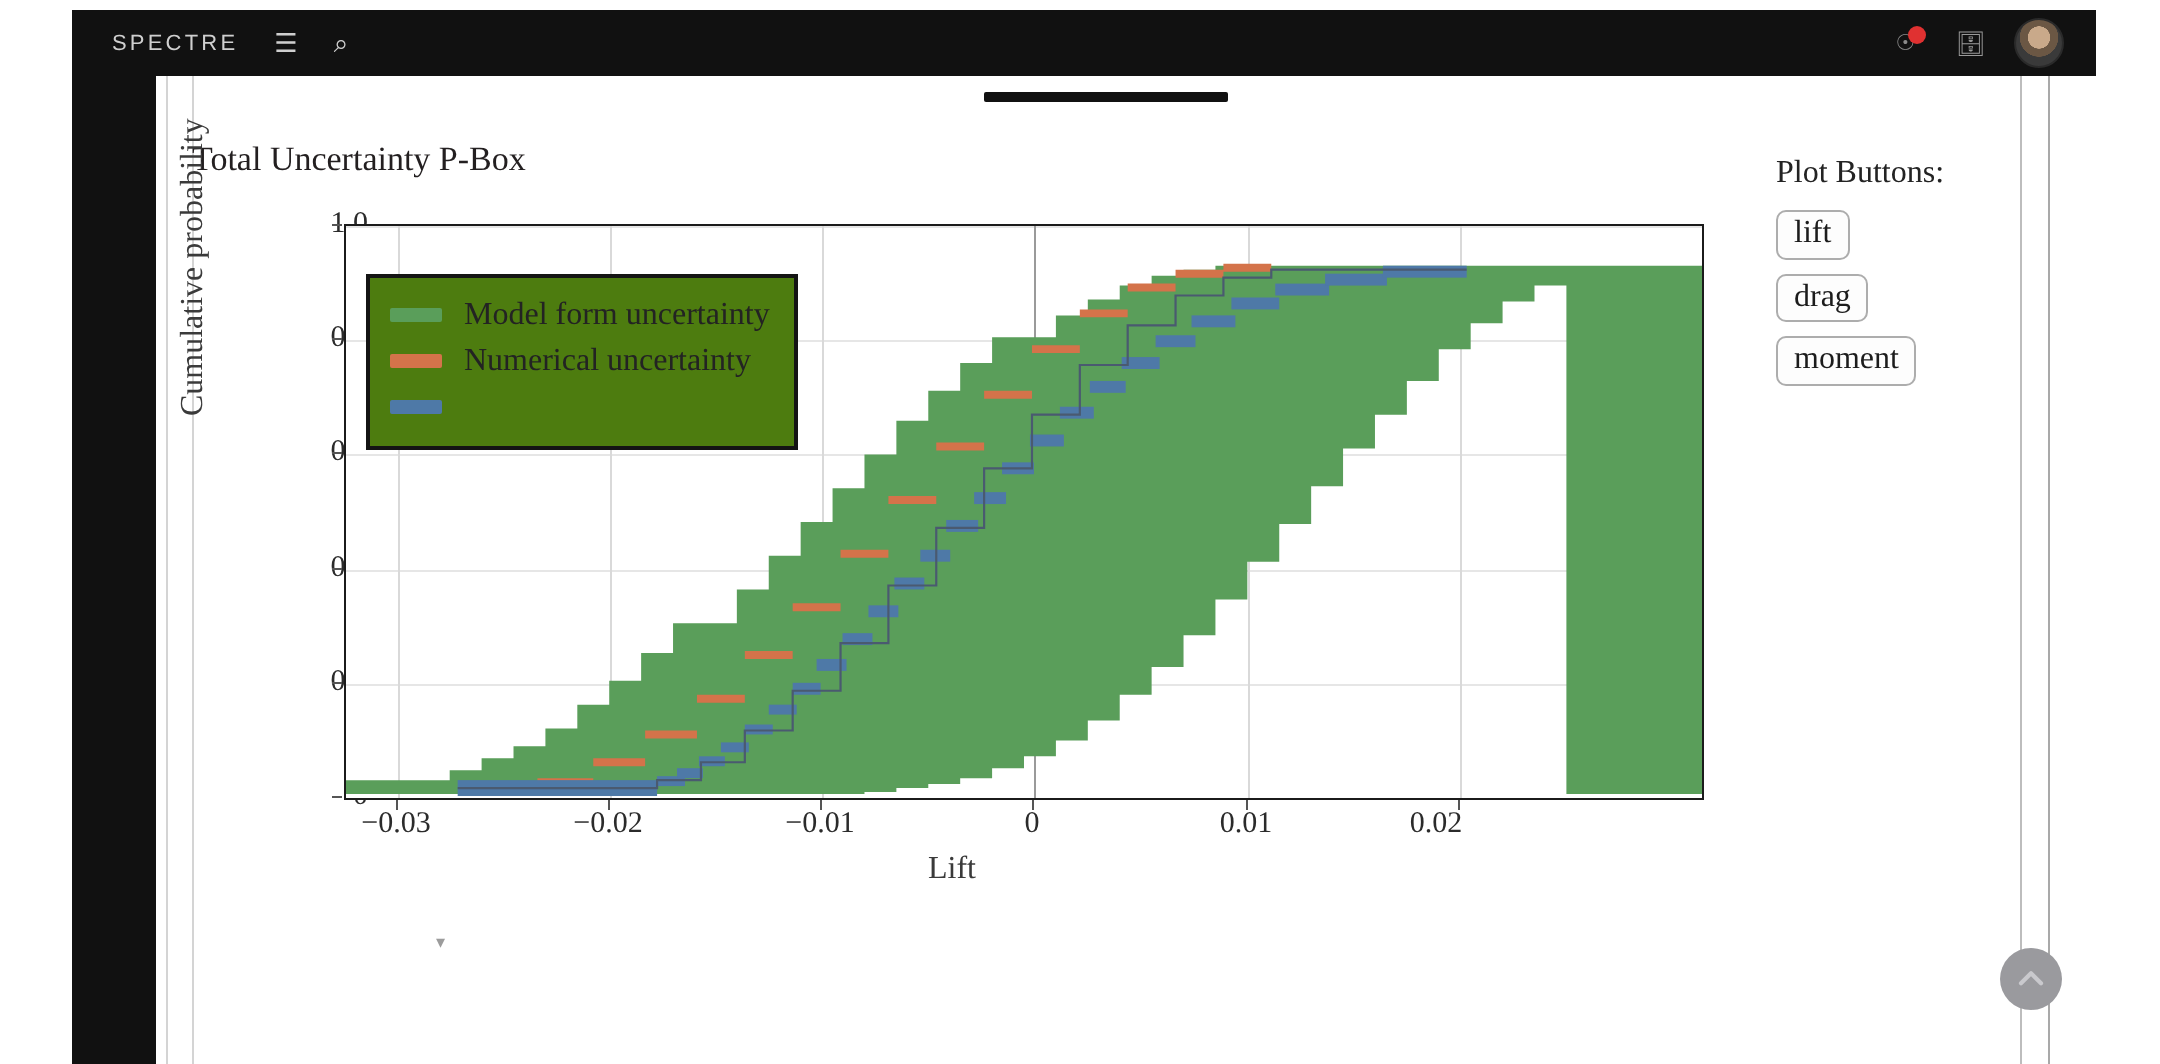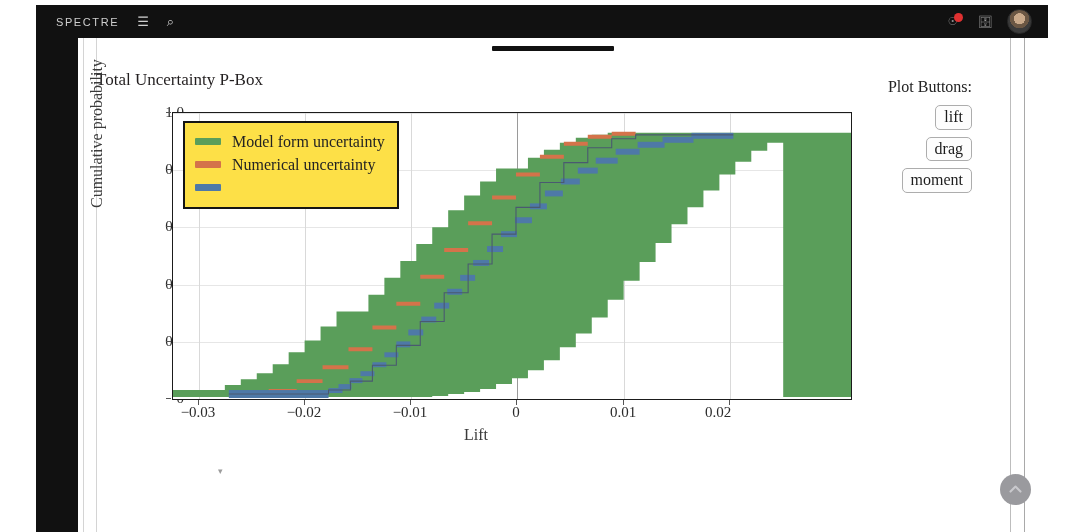--- a/index.html
+++ b/index.html
@@ -99,32 +99,32 @@
   .xtick {
     position: absolute; top: 316px; width: 80px; text-align: center;
     font-family: "Liberation Serif", serif; font-size: 15px; color: #2b2b2b;
   }
   .xtick-mark { position: absolute; top: 312px; width: 1px; height: 5px; background: #555; }
 
   .series-svg { position: absolute; left: 0; top: 0; width: 100%; height: 100%; }
 
   
   .legend {
-    position: absolute; left: 10px; top: 8px;
-    border: 2.4px solid #141414; background: #fde047;
+    position: absolute; left: 10px; top: 24px;
+    border: 2.4px solid #141414; background: #4d7c0f;
     padding: 7px 12px 8px 10px; z-index: 9;
   }
   .legend-row { display: flex; align-items: center; height: 23px; }
   .legend-swatch { width: 26px; height: 7px; border-radius: 1px; margin-right: 11px; flex: none; }
   .legend-text {
     font-family: "Liberation Serif", serif; font-size: 16px; color: #232323; white-space: nowrap;
   }
 
   
-  .buttons-panel { position: absolute; left: 847px; top: 78px; width: 125px; z-index: 4; text-align: right; }
+  .buttons-panel { position: absolute; left: 888px; top: 78px; width: 125px; z-index: 4; }
   .buttons-title {
     font-family: "Liberation Serif", serif; font-size: 16px; color: #232323;
     margin-bottom: 9px; white-space: nowrap;
   }
   .plot-btn {
     display: inline-block; margin-bottom: 7px;
     font-family: "Liberation Serif", serif; font-size: 16px; color: #1c1c1c;
     border: 1px solid #adadad; border-radius: 5px; background: #fdfdfd;
     padding: 1px 8px 2px 8px; cursor: pointer; line-height: 1.22;
   }

